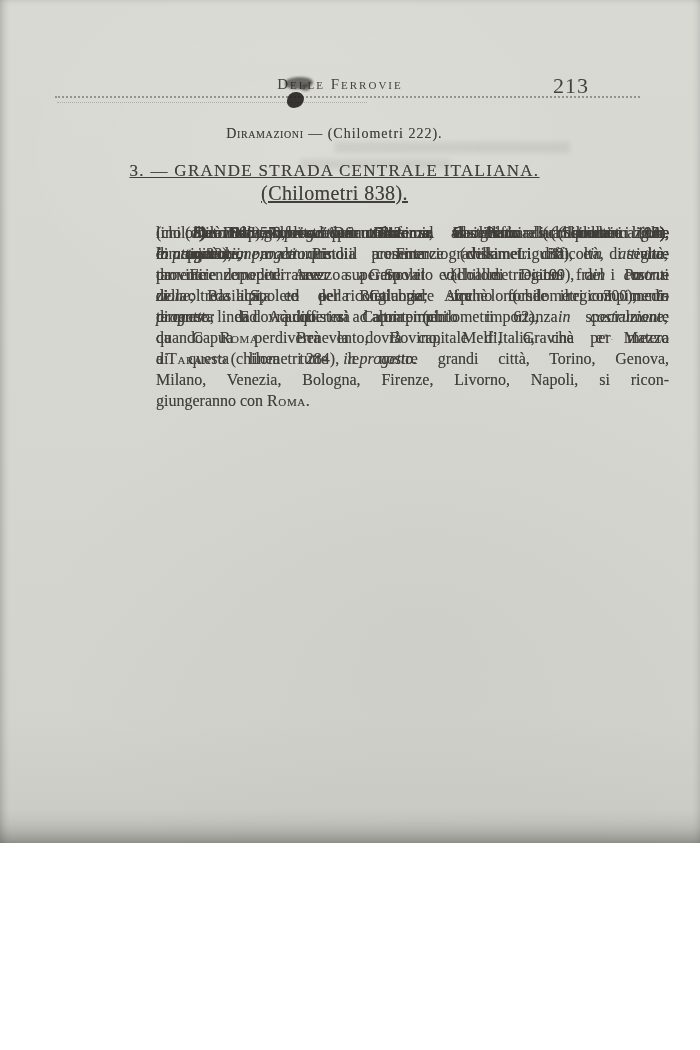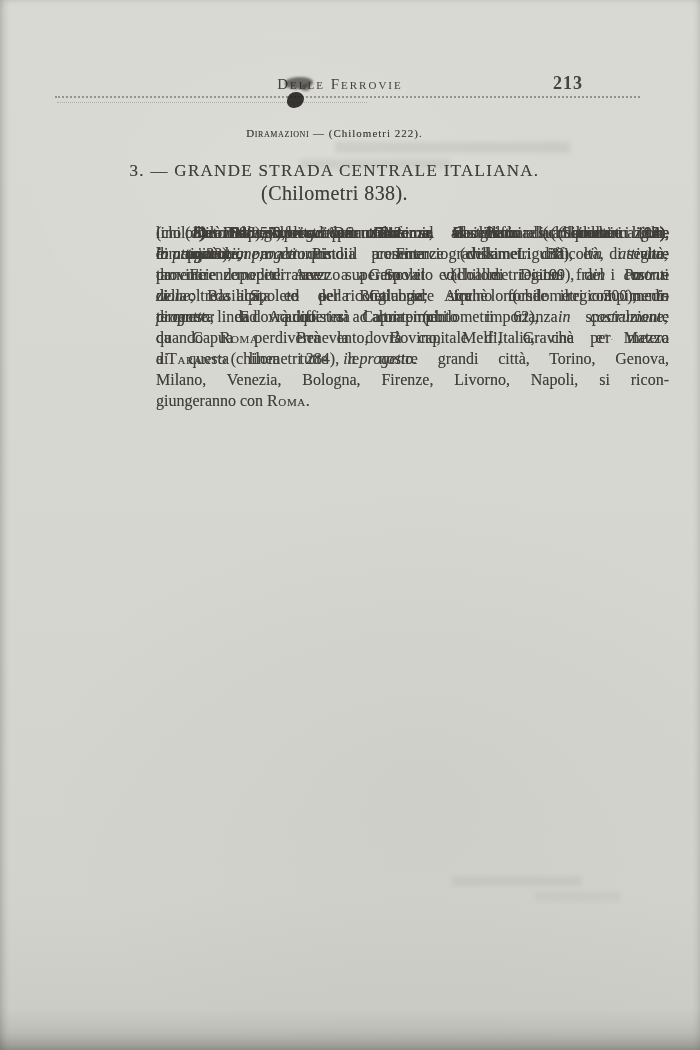--- a/index.html
+++ b/index.html
@@ -1,18 +1,18 @@
 <!DOCTYPE html>
 <html><head>
 <meta charset="utf-8">
 <style>
   html,body{margin:0;padding:0;}
   #page{
     position:relative;
-    width:700px;height:1050px;
+    width:700px;height:843px;
     overflow:hidden;
     font-family:"Liberation Serif", serif;
     color:#413f3b;
     background:
       radial-gradient(ellipse 420px 300px at 42% 18%, rgba(255,255,255,0.10), rgba(255,255,255,0) 70%),
       radial-gradient(ellipse 500px 400px at 60% 75%, rgba(120,120,112,0.06), rgba(0,0,0,0) 75%),
       linear-gradient(180deg, #d9d9d3 0%, #d6d6d0 55%, #d3d3cd 85%, #ccccc6 96%, #b3b3ad 100%);
     box-shadow:
       inset 7px 0 9px -5px rgba(0,0,0,0.18),
       inset -5px 0 7px -4px rgba(0,0,0,0.10),
@@ -21,21 +21,21 @@
   }
   .hdr{
     position:absolute; top:76px; left:0; width:680px;
     text-align:center;
     font-variant:small-caps;
     font-size:15px; letter-spacing:2px;
     color:#44423e;
   }
   .pageno{
     position:absolute; top:73px; left:553px;
-    font-size:18px; letter-spacing:1px; color:#45433f;font-weight:bold;
+    font-size:22px; letter-spacing:1px; color:#45433f;
   }
   .rule{
     position:absolute; top:96px; left:55px; width:585px; height:0;
     border-top:2px dotted #7d7d74;
     opacity:.75;
   }
   .rule2{
     position:absolute; top:102px; left:57px; width:310px; height:0;
     border-top:1px dotted #8a8a80;
     opacity:.55;
@@ -79,23 +79,23 @@
     text-align:justify;
     white-space:normal;
   }
   .jl{ text-align-last:justify; }
   .ind{ text-indent:37px; }
   .em{ font-style:italic; }
   .sc{ font-variant:small-caps; letter-spacing:0.6px; }
   .block.center{ margin:12px 0 9px 0; }
   .block.center .line{
     text-align:left; text-align-last:center;
-    font-variant-caps:normal; letter-spacing:1px; font-size:11px;
+    font-variant-caps:normal; letter-spacing:1px; font-size:14px;
   }
-  .block.section{ margin:15px 0 16px 0; }
+  .block.section{ margin:15px 0 16px 0;text-decoration:underline; }
   .block.section .line{
     text-align:center; text-align-last:center;
     letter-spacing:1.3px; font-size:17px; line-height:23px;
   }
   .block.section .line + .line{ font-size:20px; letter-spacing:0.4px; }
 </style>
 </head>
 <body>
 
 <div id="page">

